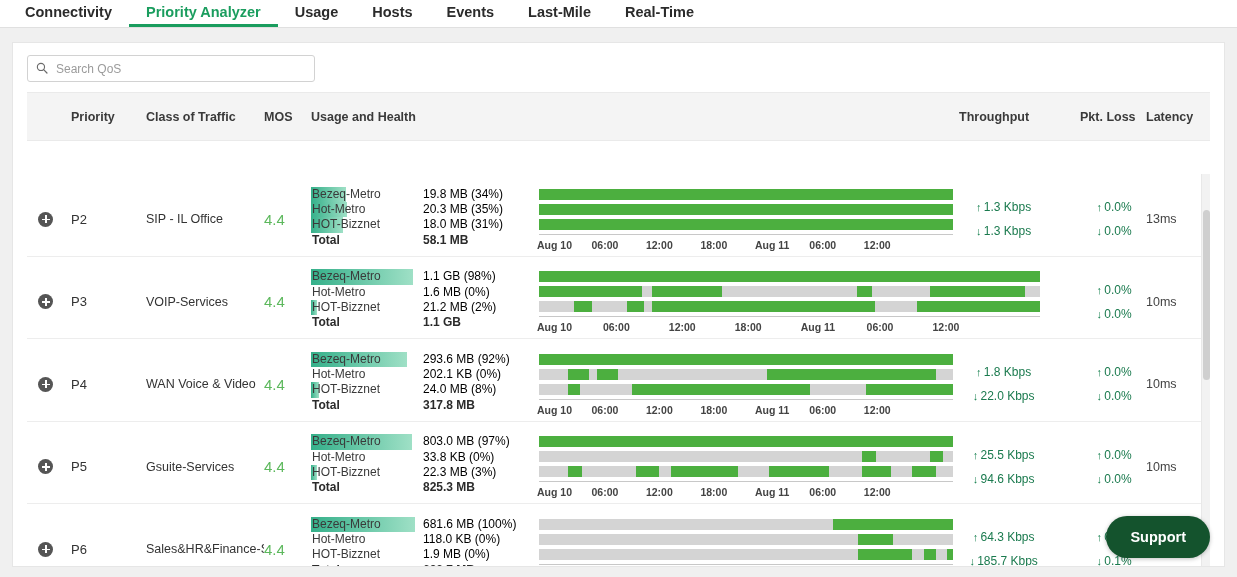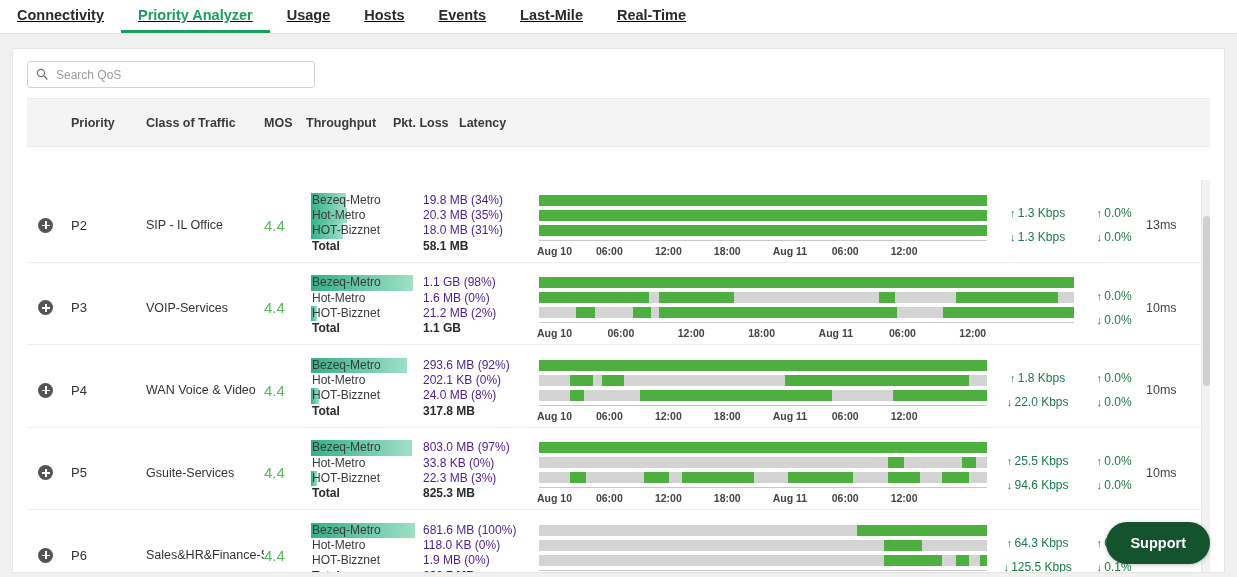--- a/index.html
+++ b/index.html
@@ -7,26 +7,26 @@
     margin: 0; padding: 0;
     width: 1237px; height: 577px;
     overflow: hidden;
     background: #f0f0f0;
     font-family: "Liberation Sans", sans-serif;
     -webkit-font-smoothing: antialiased;
   }
 
   
   .tabbar {
-    height: 34px;
+    height: 28px;
     background: #ffffff;
     border-bottom: 1px solid #e0e0e0;
     display: flex;
     align-items: stretch;
-    text-decoration: underline;
+    padding-left: 8px;
   }
   .tab {
     display: flex;
     align-items: center;
     padding: 0 17px;
     font-size: 14.5px;
     font-weight: bold;
     color: #2b2b2b;
     cursor: pointer;
     border-bottom: 3px solid transparent;
@@ -88,21 +88,21 @@
     top: 131px; left: 14px; right: 14px; bottom: 0;
     overflow: hidden;
   }
 
   .col-exp   { width: 26px; flex: 0 0 26px; }
   .col-pri   { width: 93px; flex: 0 0 93px; }
   .col-class { width: 118px; flex: 0 0 118px; }
   .col-mos   { width: 42px; flex: 0 0 42px; }
   .col-usage { flex: 1 1 auto; min-width: 0; }
   .col-tp    { width: 87px; flex: 0 0 87px; }
-  .col-pl    { width: 66px; flex: 0 0 66px; }
+  .col-pl    { width: 66px; flex: 0 0 66px; margin-left: 34px; }
   .col-lat   { width: 64px; flex: 0 0 64px; }
 
   .thead .col-pri   { padding-left: 18px; }
   .thead .col-usage { padding-left: 5px; }
 
   .row {
     display: flex;
     align-items: flex-start;
     border-bottom: 1px solid #ededed;
     min-height: 82.5px;
@@ -147,21 +147,21 @@
   .isp-fill {
     position: absolute; left: 0; top: 0; bottom: 0;
     background: linear-gradient(to right, #35b08a, #9fe0c6);
   }
   .isp-label { position: relative; z-index: 2; padding-left: 1px; }
   .isp-row.total .isp-label { font-weight: bold; color: #2b2b2b; }
 
   .isp-vals { width: 112px; flex: 0 0 112px; padding-left: 8px; }
   .val-row {
     height: 15.3px; line-height: 15.3px;
-    font-size: 12px; color: #4c1d95;
+    font-size: 12px; color: #000000;
     white-space: nowrap;
   }
   .val-row.total { font-weight: bold; color: #2b2b2b; }
 
   
   .health { flex: 1 1 auto; min-width: 0; padding-left: 12px; padding-right: 6px; padding-top: 2px; }
   .hbar {
     height: 11px;
     background: #d4d4d4;
     margin-bottom: 4px;
@@ -243,20 +243,21 @@
         </span>
         <input type="text" placeholder="Search QoS" style="">
       </div>
     </div>
 
     <div class="thead">
       <div class="col-exp"></div>
       <div class="col-pri">Priority</div>
       <div class="col-class">Class of Traffic</div>
       <div class="col-mos">MOS</div>
+      <div class="col-usage">Usage and Health</div>
       <div class="col-tp">Throughput</div>
       <div class="col-pl">Pkt. Loss</div>
       <div class="col-lat">Latency</div>
     </div>
 
     <div class="scrollarea">
       <div id="rows">
           <div class="row">
             <div class="col-exp">
               <div class="expander"></div>
@@ -511,21 +512,21 @@
                   <div class="tick" style="left: 26.3158%;">12:00</div>
                   <div class="tick" style="left: 39.4737%;">18:00</div>
                   <div class="tick" style="left: 52.6316%;">Aug 11</div>
                   <div class="tick" style="left: 65.7895%;">06:00</div>
                   <div class="tick" style="left: 78.9474%;">12:00</div>
                 </div>
               </div>
             </div>
             <div class="col-tp metric-col">
               <div class="metric-line"><span class="arrow">↑</span><span>64.3 Kbps</span></div>
-              <div class="metric-line"><span class="arrow">↓</span><span>125.5 Kbps</span></div>
+              <div class="metric-line"><span class="arrow">↓</span><span>185.7 Kbps</span></div>
             </div>
             <div class="col-pl metric-col">
               <div class="metric-line"><span class="arrow">↑</span><span>0.0%</span></div>
               <div class="metric-line"><span class="arrow">↓</span><span>0.1%</span></div>
             </div>
             <div class="col-lat latency">11ms</div>
           </div>
         </div>
       <div class="vscroll">
         <div class="vthumb"></div>

